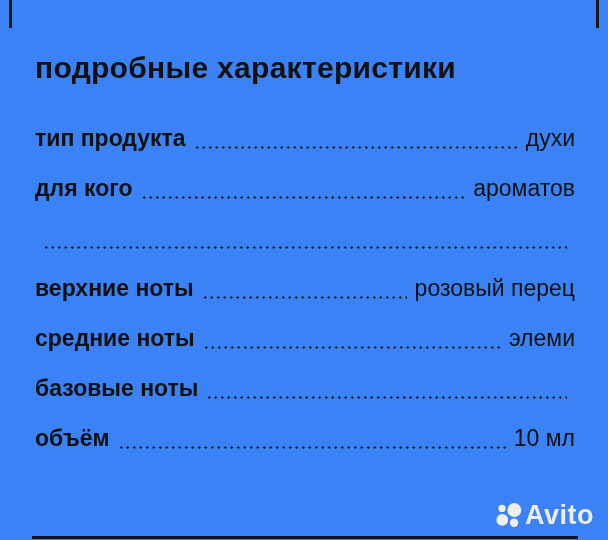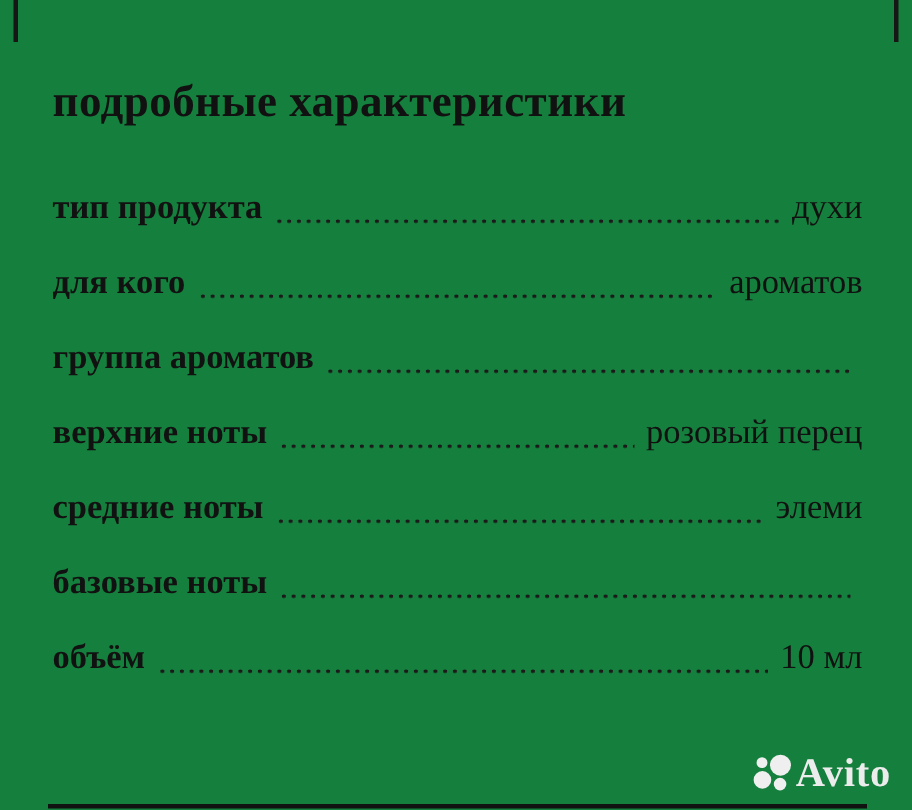--- a/index.html
+++ b/index.html
@@ -4,23 +4,22 @@
 <style>
   html, body { margin: 0; padding: 0; }
   body {
     font-family: "Liberation Sans", sans-serif;
     background: #ffffff;
   }
   .screen {
     position: relative;
     width: 608px;
     height: 540px;
-    background: #15803d;
+    background: #3b82f6;
     overflow: hidden;
-    font-family: Liberation Serif, serif;
   }
   .frame-tick {
     position: absolute;
     top: 0;
     width: 3px;
     height: 28px;
     background: #161616;
   }
   .frame-tick.left  { left: 9px; }
   .frame-tick.right { left: 596px; }
@@ -118,21 +117,20 @@
       <span class="char-value">духи</span>
     </div>
 
     <div class="char-row">
       <span class="char-label">для кого</span>
       <span class="char-dots"></span>
       <span class="char-value">ароматов</span>
     </div>
 
     <div class="char-row">
-      <span class="char-label">группа ароматов</span>
       <span class="char-dots"></span>
     </div>
 
     <div class="char-row">
       <span class="char-label">верхние ноты</span>
       <span class="char-dots"></span>
       <span class="char-value">розовый перец</span>
     </div>
 
     <div class="char-row">

